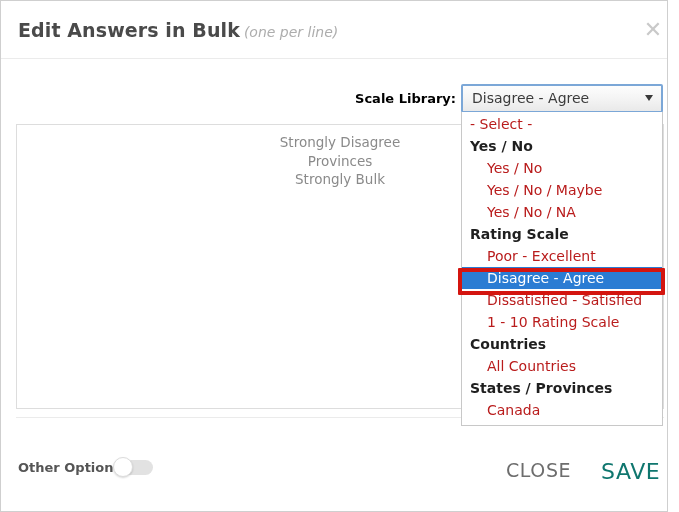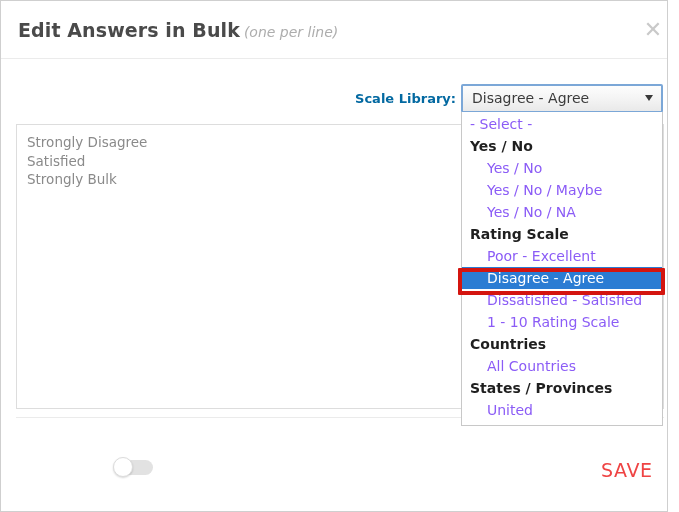--- a/index.html
+++ b/index.html
@@ -76,21 +76,21 @@
     top: 82px;
     width: 677px;
     height: 32px;
   }
   .scale-label {
     position: absolute;
     right: 222px;
     top: 8px;
     font-size: 13px;
     font-weight: bold;
-    color: #0369a1;
+    color: #000000;
     white-space: nowrap;
     margin-left: 44px;
   }
 
   
   .select-box {
     position: absolute;
     left: 460px;
     top: 83px;
     width: 202px;
@@ -130,21 +130,21 @@
     background: #ffffff;
     border: 1px solid #c8c8c8;
     border-top: none;
     padding: 1px 0 4px 0;
     z-index: 40;
   }
   .dd-item {
     height: 22px;
     line-height: 22px;
     font-size: 14px;
-    color: #8b5cf6;
+    color: #b91c1c;
     white-space: nowrap;
     overflow: hidden;
     cursor: default;
   }
   .dd-item.plain {
     padding-left: 8px;
   }
   .dd-item.group {
     padding-left: 8px;
     font-weight: bold;
@@ -177,20 +177,21 @@
     position: absolute;
     left: 15px;
     top: 123px;
     width: 648px;
     height: 285px;
     box-sizing: border-box;
     background: #ffffff;
     border: 1px solid #dddddd;
     padding: 8px 10px;
     overflow: hidden;
+    text-align: center;
   }
   .answers-line {
     font-size: 13.5px;
     line-height: 18.5px;
     color: #8a8a8a;
     white-space: nowrap;
   }
 
   
   .footer-divider {
@@ -246,22 +247,22 @@
     font-size: 19px;
     color: #6d6d6d;
     letter-spacing: 0.6px;
     cursor: pointer;
     white-space: nowrap;
   }
   .btn-save {
     position: absolute;
     left: 600px;
     top: 458px;
-    font-size: 19px;
-    color: #ef4444;
+    font-size: 22px;
+    color: #0f766e;
     letter-spacing: 0.6px;
     cursor: pointer;
     white-space: nowrap;
   }
 </style>
 </head>
 <body>
 
 <div class="modal">
 
@@ -288,31 +289,33 @@
       <div class="dd-item option">Yes / No / Maybe</div>
       <div class="dd-item option">Yes / No / NA</div>
       <div class="dd-item group">Rating Scale</div>
       <div class="dd-item option">Poor - Excellent</div>
       <div class="dd-item option selected">Disagree - Agree</div>
       <div class="dd-item option">Dissatisfied - Satisfied</div>
       <div class="dd-item option">1 - 10 Rating Scale</div>
       <div class="dd-item group">Countries</div>
       <div class="dd-item option">All Countries</div>
       <div class="dd-item group">States / Provinces</div>
-      <div class="dd-item option">United</div>
+      <div class="dd-item option">Canada</div>
     </div>
 
   <div class="annot-box"></div>
 
   <div class="answers-box" id="answers-box">
       <div class="answers-line">Strongly Disagree</div>
-      <div class="answers-line">Satisfied</div>
+      <div class="answers-line">Provinces</div>
       <div class="answers-line">Strongly Bulk</div>
     </div>
 
   <div class="footer-divider"></div>
+  <div class="other-option-label">Other Option</div>
   <div class="toggle">
     <div class="toggle-track"></div>
     <div class="toggle-knob"></div>
   </div>
+  <div class="btn-close">CLOSE</div>
   <div class="btn-save">SAVE</div>
 
 </div>
 
 </body></html>

